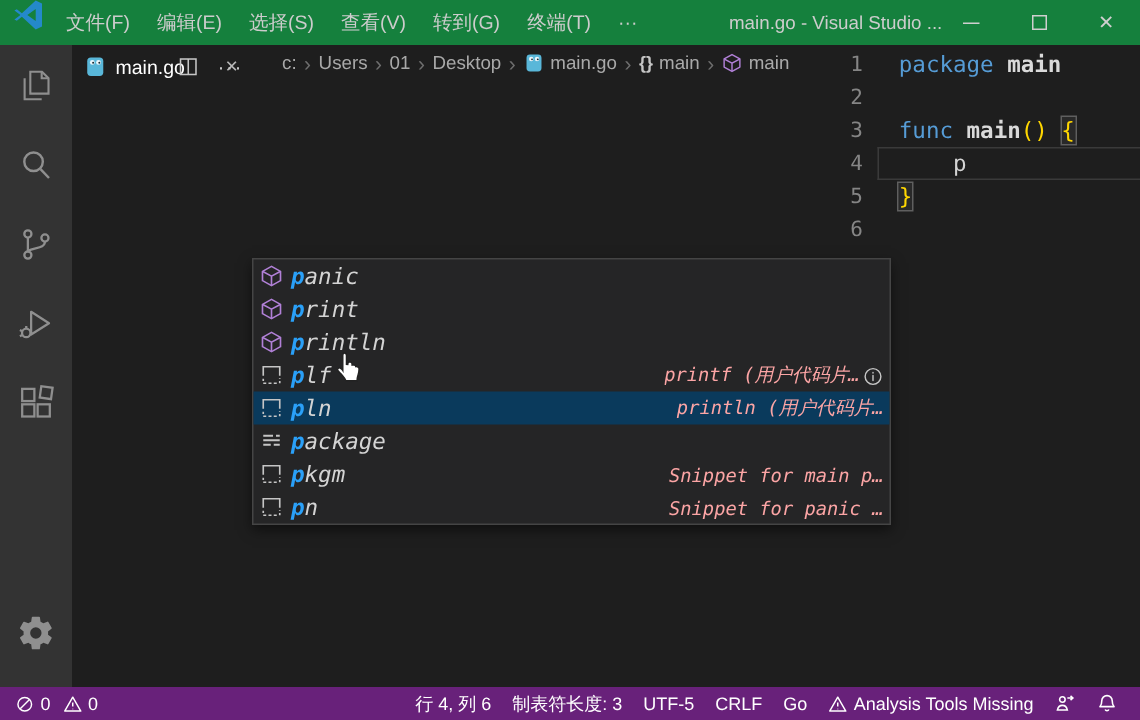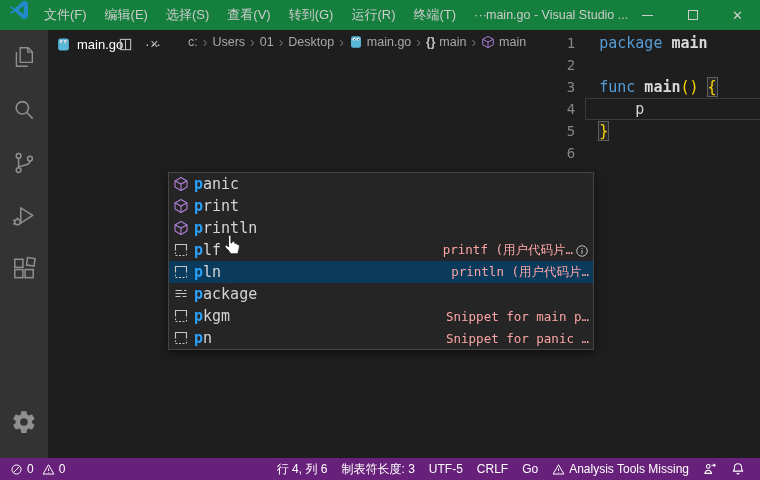--- a/index.html
+++ b/index.html
@@ -62,21 +62,21 @@
 
   
   .mm { position:absolute; pointer-events:none; }
   .scrollbar { position:absolute; left:698px; top:0; width:14px; height:301px; background:#424242; }
   .scroll-mark { position:absolute; left:0; top:42px; width:14px; height:4px; background:#6e6e6e; }
 
   
   .suggest { position:absolute; left:168px; top:172px; width:426px; background:#252526;
     border:1px solid #454545; box-shadow:0 3px 8px rgba(0,0,0,.5); z-index:40;
     font-family:"DejaVu Sans Mono","Liberation Mono",monospace; }
-  .sg-row { height:22px; display:flex; align-items:center; padding:0 4px; }
+  .sg-row { height:22px; display:flex; align-items:center; padding:0 4px;font-style:italic; }
   .sg-row.selected { background:#0a3a5c; }
   .sg-icon { width:16px; height:16px; margin-right:5px; flex:none; }
   .sg-label { font-size:15px; color:#d4d4d4; white-space:pre; }
   .sg-match { color:#2aa0f8; font-weight:600; }
   .sg-detail { margin-left:auto; font-size:12.5px; color:#fca5a5; white-space:nowrap; overflow:hidden; }
   .sg-info { width:14px; height:14px; margin-left:2px; flex:none; }
 
   
   .statusbar { position:absolute; left:0; bottom:0; width:760px; height:22px; background:#68217a;
     display:flex; align-items:center; color:#ffffff; font-size:12px; }
@@ -98,21 +98,20 @@
       <svg viewBox="0 0 100 100">
           <path fill="#2489ca" d="M74 2 28 44 11 31 3 35l20 15L3 65l8 4 17-13 46 42 21-10V12L74 2zM74 30v40L46 50l28-20z"></path>
         </svg>
     </span>
     <div class="menubar">
         <span class="menu-item">文件(F)</span>
         <span class="menu-item">编辑(E)</span>
         <span class="menu-item">选择(S)</span>
         <span class="menu-item">查看(V)</span>
         <span class="menu-item">转到(G)</span>
-        <span class="menu-item">运行(R)</span>
         <span class="menu-item">终端(T)</span>
         <span class="menu-item">···</span>
       </div>
     <div class="window-title">main.go - Visual Studio ...</div>
     <div class="win-controls">
       <div class="win-btn">
           <span class="min-glyph"></span>
         </div>
       <div class="win-btn">
           <span class="max-glyph"></span>

